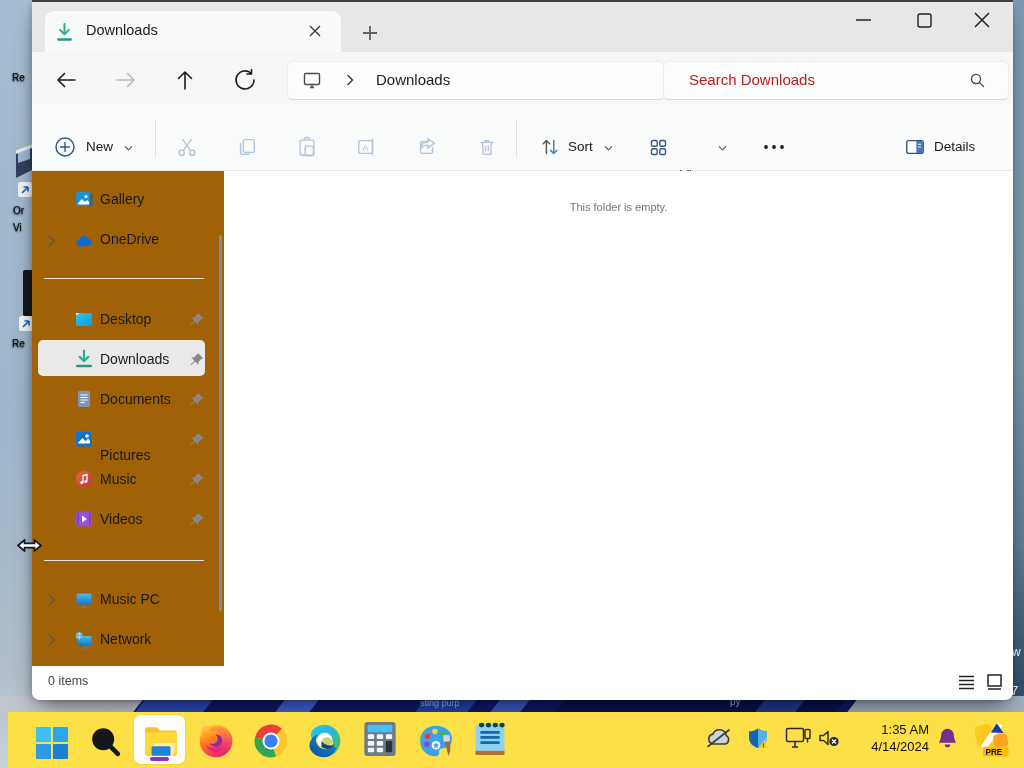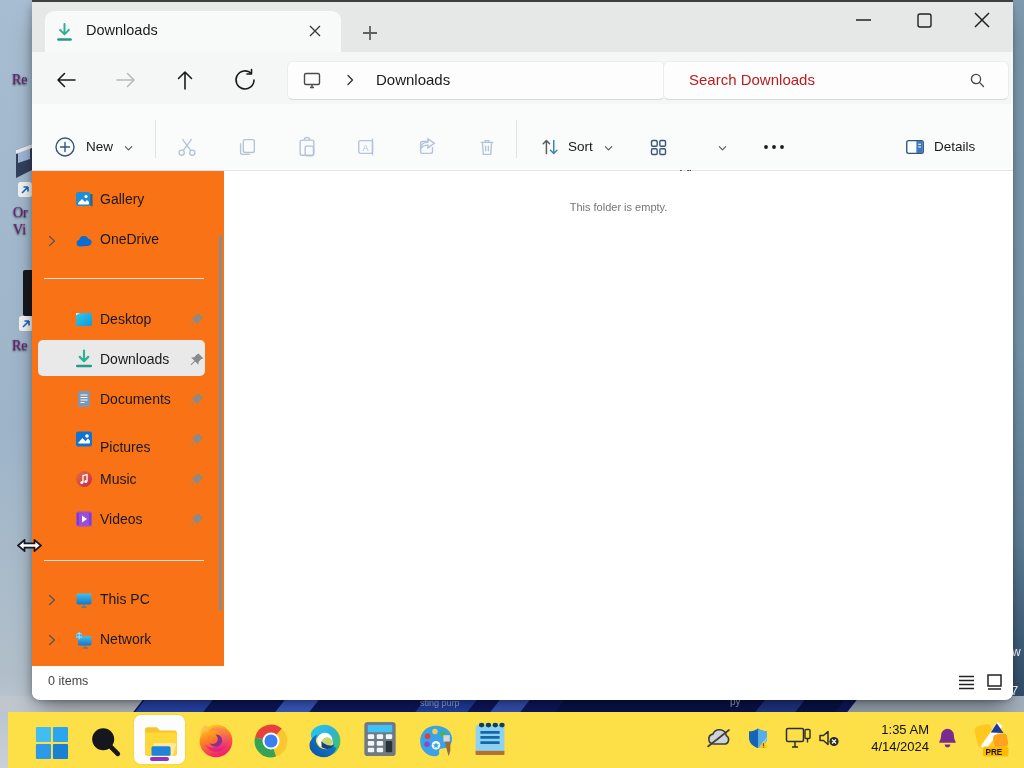--- a/index.html
+++ b/index.html
@@ -7,42 +7,42 @@
   body { font-family:"Liberation Sans", sans-serif; position:relative; background:#a9bfd4; }
   .abs { position:absolute; }
   
   #desktop { left:0; top:0; width:1024px; height:768px;
     background:linear-gradient(180deg,#a7bdd1 0%,#9db4c9 55%,#b2bfca 88%,#c9d0d8 100%); }
   #rightstrip { left:1008px; top:0; width:16px; height:768px;
     background:linear-gradient(180deg,#7e9ab0 0%,#7796ac 45%,#5f7e98 70%,#35526f 88%,#2c4865 94%,#a2afbd 98%); }
   #botwall { left:0; top:696px; width:1024px; height:16px; overflow:hidden;
     background:linear-gradient(90deg,#bfc6ce 0%,#c6ccd3 80%,#e2e5e9 100%); }
   .ribbon { position:absolute; top:-4px; height:28px; transform:skewX(-38deg); }
-  .desklabel { position:absolute; color:#701a75; font-size:14px; text-shadow:0 1px 2px rgba(0,0,0,.9);font-family:Liberation Serif, serif; }
+  .desklabel { position:absolute; color:#000000; font-size:10px; text-shadow:0 1px 2px rgba(0,0,0,.9); }
   
   #win { left:32px; top:0px; width:981px; height:700px; background:#fff;
     border-radius:0 0 8px 8px; box-shadow:0 14px 24px -6px rgba(0,0,0,.42), -3px 2px 8px -3px rgba(0,0,0,.3), 2px 2px 5px -3px rgba(0,0,0,.25);
     border-top:2px solid #3f3f3f; overflow:hidden; }
   
   #titlebar { left:0; top:0; width:100%; height:50px; background:#e6e7e7; }
   #tab { left:13px; top:9px; width:296px; height:41px; background:#f8f9f9; border-radius:9px 9px 0 0; }
   #tab .tname { position:absolute; left:41px; top:11px; font-size:14.5px; color:#1b1b1b; }
   .capbtn { position:absolute; top:-4px; width:46px; height:42px; color:#222; }
   
   #navbar { left:0; top:50px; width:100%; height:52px; background:#f5f6f6; }
   .navico { position:absolute; top:14px; width:28px; height:28px; }
   #addrbar { left:255px; top:9px; width:378px; height:39px; background:#fdfdfd; border:1px solid #ececec; border-bottom:1px solid #d9d9d9; border-radius:6px; }
   #searchbar { left:631px; top:9px; width:346px; height:39px; background:#fdfdfd; border:1px solid #ececec; border-bottom:1px solid #d9d9d9; border-radius:6px; }
   #searchbar .ph { position:absolute; left:25px; top:9px; font-size:15px; color:#b91c1c; }
   
   #toolbar { left:0; top:102px; width:100%; height:67px; background:#fafbfb; border-bottom:1px solid #e6e6e8; }
   .tbtext { position:absolute; top:35px; font-size:13.5px; color:#191919; }
   .tbsep { position:absolute; top:16px; width:1px; height:38px; background:#e3e3e5; }
   
-  #sidebar { left:0; top:169px; width:192px; height:497px; background:#f97316; }
+  #sidebar { left:0; top:169px; width:192px; height:497px; background:#a16207; }
   .srow { position:absolute; left:6px; width:167px; height:36px; border-radius:5px; }
   .srow.sel { background:#e9e9e9; }
   .slabel { position:absolute; left:68px; top:9px; font-size:14px; color:#191919; white-space:nowrap; }
   .spin { position:absolute; left:156px; top:9px; width:18px; height:18px; }
   .schev { position:absolute; left:12px; top:10px; width:16px; height:16px; }
   .sicon { position:absolute; left:42px; top:8px; width:20px; height:20px; }
   .ssep { position:absolute; left:12px; width:160px; height:1px; background:#e5e5e5; }
   #sscroll { left:187px; top:64px; width:3px; height:376px; background:#8b8b8b; border-radius:2px; }
   #content { left:192px; top:169px; width:789px; height:497px; background:#fff; }
   #empty { left:0; right:0; top:30px; text-align:center; font-size:11px; color:#757575; }
@@ -264,21 +264,21 @@
     <span class="slabel" style="top:220px;">Documents</span>
     <svg class="spin" style="top:220px;" viewBox="0 0 18 18">
         <path d="M10.5 2.5 l5 5 -2.2 .6 -2.6 2.6 -.4 3 -3.2 -3.2 -3.8 3.8 -.7 -.7 3.8 -3.8 -3.2 -3.2 3 -.4 2.6 -2.6 z" fill="#8a8a8a"></path>
       </svg>
     <div class="srow" style="top:249px;"></div>
     <svg class="sicon" style="top:258px;" viewBox="0 0 20 20">
         <rect x="2" y="2.5" width="16" height="15" rx="2" fill="#1173d0"></rect>
         <path d="M4 14 l4.5-5 3 3.2 2.5-2.6 2 2.2 v1.7 a1 1 0 0 1 -1 1 h-10 a1 1 0 0 1 -1-1 z" fill="#fff"></path>
         <circle cx="13" cy="7" r="1.8" fill="#fff"></circle>
       </svg>
-    <span class="slabel" style="top:268px;">Pictures</span>
+    <span class="slabel" style="top:276px;">Pictures</span>
     <svg class="spin" style="top:260px;" viewBox="0 0 18 18">
         <path d="M10.5 2.5 l5 5 -2.2 .6 -2.6 2.6 -.4 3 -3.2 -3.2 -3.8 3.8 -.7 -.7 3.8 -3.8 -3.2 -3.2 3 -.4 2.6 -2.6 z" fill="#8a8a8a"></path>
       </svg>
     <div class="srow" style="top:289px;"></div>
     <svg class="sicon" style="top:298px;" viewBox="0 0 20 20">
         <circle cx="10" cy="10" r="8" fill="url(#gmus)"></circle>
         <path d="M9 13.5 V6.5 l4 -1 v7" stroke="#fff" stroke-width="1.3" fill="none"></path>
         <circle cx="7.8" cy="13.6" r="1.5" fill="#fff"></circle>
         <circle cx="11.8" cy="12.6" r="1.5" fill="#fff"></circle>
       </svg>
@@ -298,21 +298,21 @@
       </svg>
     <div class="ssep" style="top:389px;"></div>
     <div class="srow" style="top:410px;"></div>
     <svg class="schev" style="top:421px;" viewBox="0 0 16 16">
         <path d="M5.5 3.5 L10.5 8 L5.5 12.5" stroke="#555" stroke-width="1.3" fill="none" stroke-linecap="round" stroke-linejoin="round"></path>
       </svg>
     <svg class="sicon" style="top:419px;" viewBox="0 0 20 20">
         <rect x="2.5" y="3.5" width="15" height="11" rx="1.4" fill="url(#gpc)"></rect>
         <path d="M7.5 17.2 h5 M10 14.5 v2.7" stroke="#6b7b85" stroke-width="1.5"></path>
       </svg>
-    <span class="slabel" style="top:420px;">This PC</span>
+    <span class="slabel" style="top:420px;">Music PC</span>
     <div class="srow" style="top:450px;"></div>
     <svg class="schev" style="top:461px;" viewBox="0 0 16 16">
         <path d="M5.5 3.5 L10.5 8 L5.5 12.5" stroke="#555" stroke-width="1.3" fill="none" stroke-linecap="round" stroke-linejoin="round"></path>
       </svg>
     <svg class="sicon" style="top:459px;" viewBox="0 0 20 20">
         <rect x="4" y="6" width="13.5" height="9.5" rx="1.4" fill="url(#gpc)"></rect>
         <path d="M9 18 h5 M11 15.5 v2.5" stroke="#6b7b85" stroke-width="1.4"></path>
         <circle cx="5.2" cy="5.8" r="3.6" fill="#4fa8d8"></circle>
         <path d="M2.4 4.6 a3.6 3.6 0 0 1 5.6 0 M2 7 h6.4 M5.2 2.2 v7.2" stroke="#d8edf5" stroke-width=".7" fill="none"></path>
       </svg>

